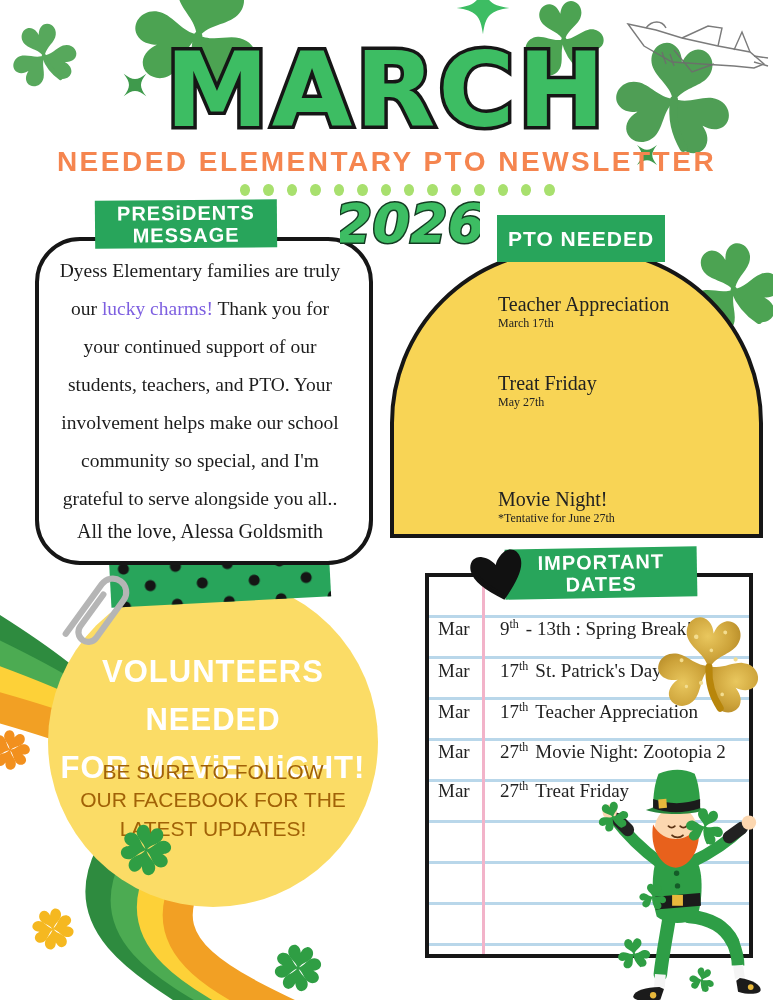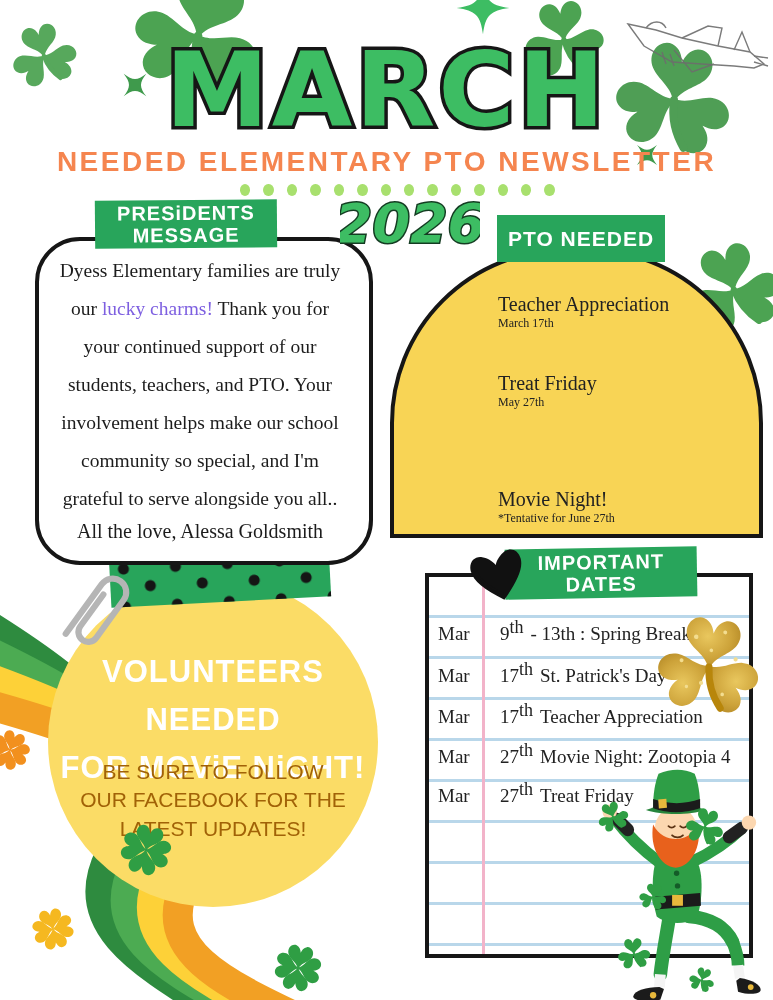--- a/index.html
+++ b/index.html
@@ -52,21 +52,21 @@
   
   .notebook{left:425px;top:573px;width:328px;height:385px;background:#fff;border:4px solid #161616;
         z-index:2;box-sizing:border-box;
         background-image:
           linear-gradient(to right,transparent 53px,#f2b3c9 53px,#f2b3c9 56px,transparent 56px),
           repeating-linear-gradient(to bottom,transparent 0 38px,#b9d7ea 38px 41px);}
   .d-row{position:absolute;left:438px;width:320px;z-index:5;font-family:"Liberation Serif",serif;
         font-size:19px;color:#222;display:flex;align-items:flex-end;}
   .d-row .mon{width:52px;}
   .d-row .day{margin-left:10px;}
-  .d-row sup{font-size:18px;}
+  .d-row sup{font-size:12px;}
   .d-row .rest{margin-left:7px;}
   
   .lep{left:582px;top:772px;width:182px;height:235px;z-index:8;}
   #gold-sham{left:650px;top:608px;width:118px;height:118px;z-index:6;transform:rotate(8deg);}
   #heart{left:470px;top:550px;width:58px;height:56px;z-index:8;transform:rotate(-14deg);}
   #clip{left:62px;top:568px;width:74px;height:86px;z-index:6;transform:rotate(36deg);}
   #jet{left:622px;top:6px;width:150px;height:100px;z-index:6;}
   #rainbow{left:-10px;top:600px;width:360px;height:420px;z-index:1;}
 </style>
 </head>
@@ -248,21 +248,21 @@
     <span class="rest">St. Patrick's Day</span>
   </div>
   <div class="d-row" style="top:700px;">
     <span class="mon">Mar</span>
     <span class="day" title="17"><span>17</span><sup>th</sup></span>
     <span class="rest">Teacher Appreciation</span>
   </div>
   <div class="d-row" style="top:740px;">
     <span class="mon">Mar</span>
     <span class="day"><span>27</span><sup>th</sup></span>
-    <span class="rest">Movie Night: Zootopia 4</span>
+    <span class="rest">Movie Night: Zootopia 2</span>
   </div>
   <div class="d-row" style="top:779px;">
     <span class="mon">Mar</span>
     <span class="day"><span>27</span><sup>th</sup></span>
     <span class="rest">Treat Friday</span>
   </div>
 
   <svg id="gold-sham" class="dec" viewBox="-42 -42 84 84">
     <use href="#sham3" fill="url(#goldg)" style="color:#b8860b"></use>
     <g fill="#f3dd90">

